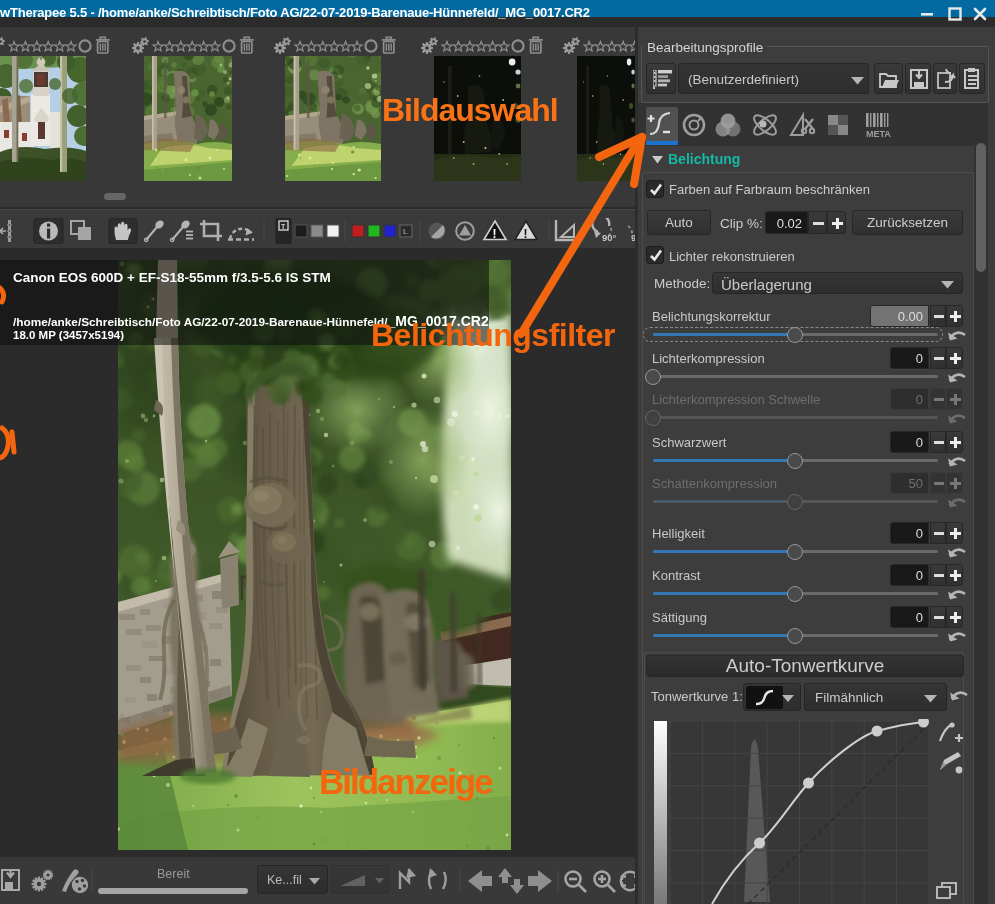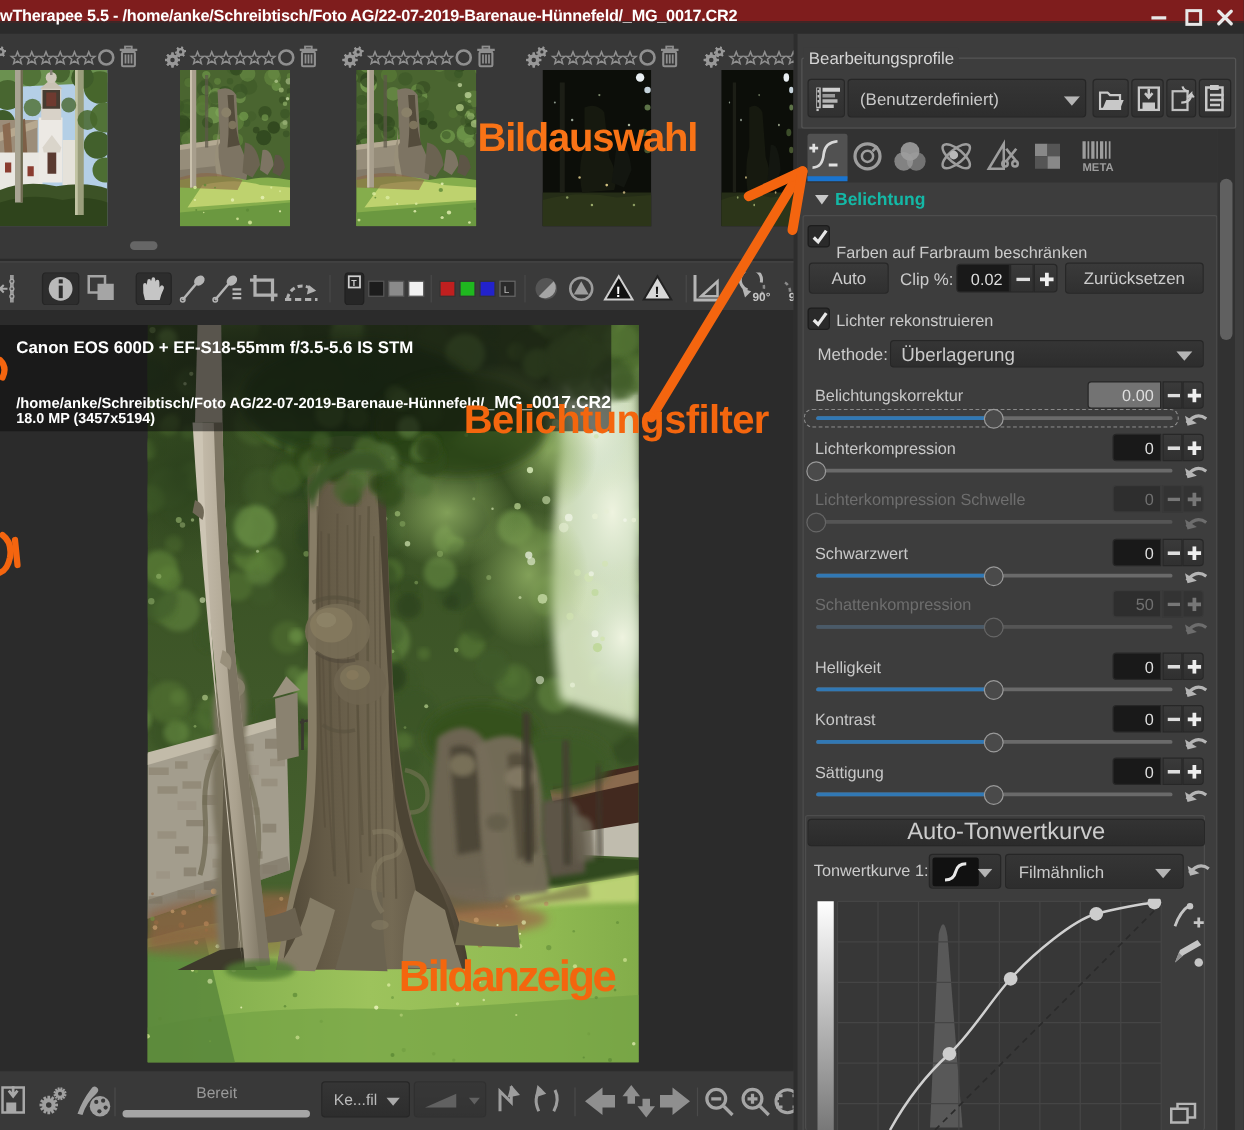--- a/index.html
+++ b/index.html
@@ -1,20 +1,20 @@
 <!DOCTYPE html>
 <html><head>
 <meta charset="utf-8">
 <style>
 * { margin:0; padding:0; box-sizing:border-box; }
 html,body { width:995px; height:904px; overflow:hidden; background:#2b2b2b;
   font-family:"Liberation Sans",sans-serif; }
 .abs { position:absolute; }
 #root { position:absolute; top:0; left:0; width:995px; height:904px; }
-#titlebar { left:0; top:0; width:995px; height:18px; background:#7f1d1d;
+#titlebar { left:0; top:0; width:995px; height:18px; background:#0369a1;
   border-bottom:1px solid #2a2a2a; color:#fff; }
 #titletext { left:0; top:5px; font-size:13px; font-weight:bold; white-space:nowrap; letter-spacing:-0.2px;}
 #filmstrip { left:0; top:27px; width:635px; height:180px; background:#383838; }
 #toolbar { left:0; top:209px; width:635px; height:39px; background:#3a3a3a;
   border-top:1px solid #464646; }
 #preview { left:0; top:248px; width:635px; height:608px; background:#2b2b2b; }
 #statusbar { left:0; top:856px; width:635px; height:48px; background:#393939;
   border-top:1px solid #2c2c2c; }
 #rpanel { left:635px; top:27px; width:360px; height:877px; background:#3d3d3d;
   border-left:3px solid #2d2d2d; }
@@ -1425,21 +1425,21 @@
 <svg class="abs" style="left:14px;top:129px" width="11" height="8">
         <path d="M0 0 L11 0 L5.5 7.5 Z" fill="#c8c8c8"></path>
       </svg>
 <div class="abs" style="left:30px;top:124px;font-size:14px;font-weight:bold;color:#14b8a6">Belichtung</div>
 <div class="abs" style="left:4px;top:145px;width:332px;height:760px;border:1px solid #4d4d4d;border-radius:2px"></div>
 <div class="abs chk" style="left:8px;top:153px">
 <svg width="16" height="16" viewBox="0 0 16 16">
           <path d="M3 8 L6.5 11.5 L13 2.5" stroke="#e8e8e8" stroke-width="2.6" fill="none"></path>
         </svg>
       </div>
-<div class="abs txt" style="left:31px;top:167px">Farben auf Farbraum beschränken</div>
+<div class="abs txt" style="left:31px;top:155px">Farben auf Farbraum beschränken</div>
 <div class="abs btn" style="left:9px;top:183px;width:64px;height:25px;font-size:13.5px;line-height:23px">Auto</div>
 <div class="abs txt" style="left:82px;top:189px;font-size:13.5px">Clip %:</div>
 <div class="abs" style="left:127px;top:184px;width:43px;height:23px;background:#191919;border:1px solid #272727;border-radius:3px 0 0 3px">
 <span class="abs" style="right:5px;top:4px;font-size:13px;color:#ddd">0.02</span>
       </div>
 <div class="abs btn" style="left:170px;top:184px;width:19px;height:23px;border-radius:0">
 <svg class="abs" style="left:4px;top:10px" width="11" height="3">
           <rect width="11" height="3" fill="#ddd"></rect>
         </svg>
       </div>

